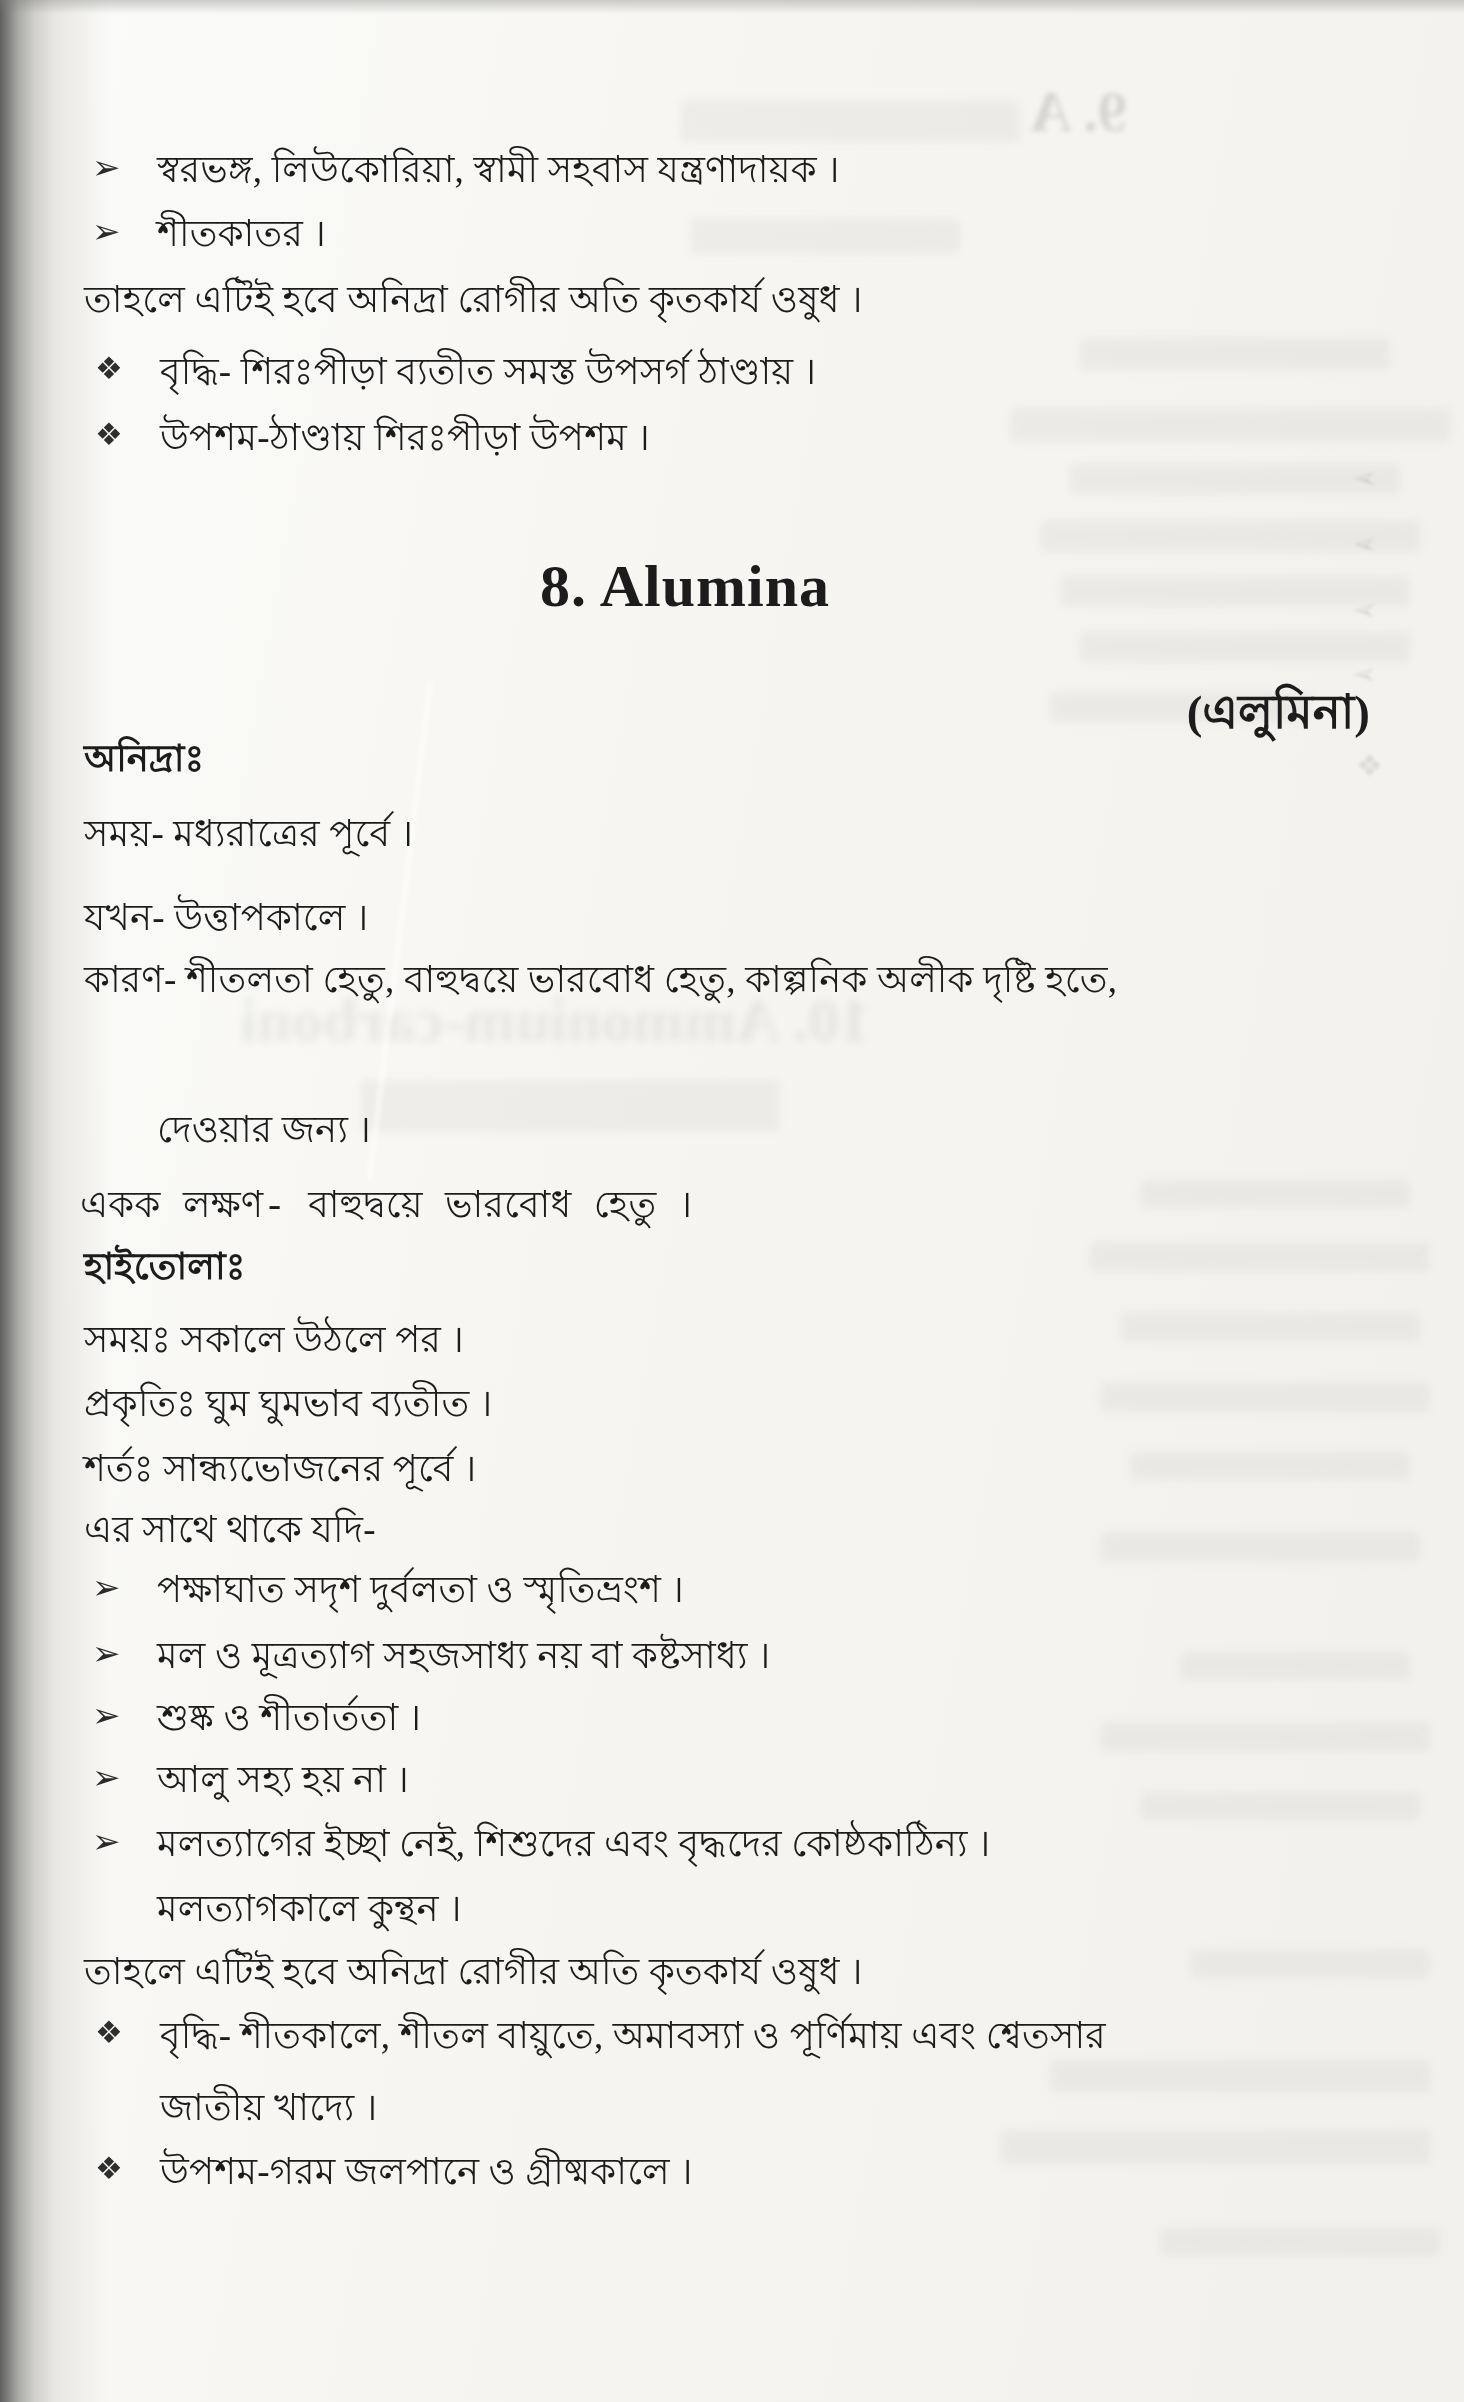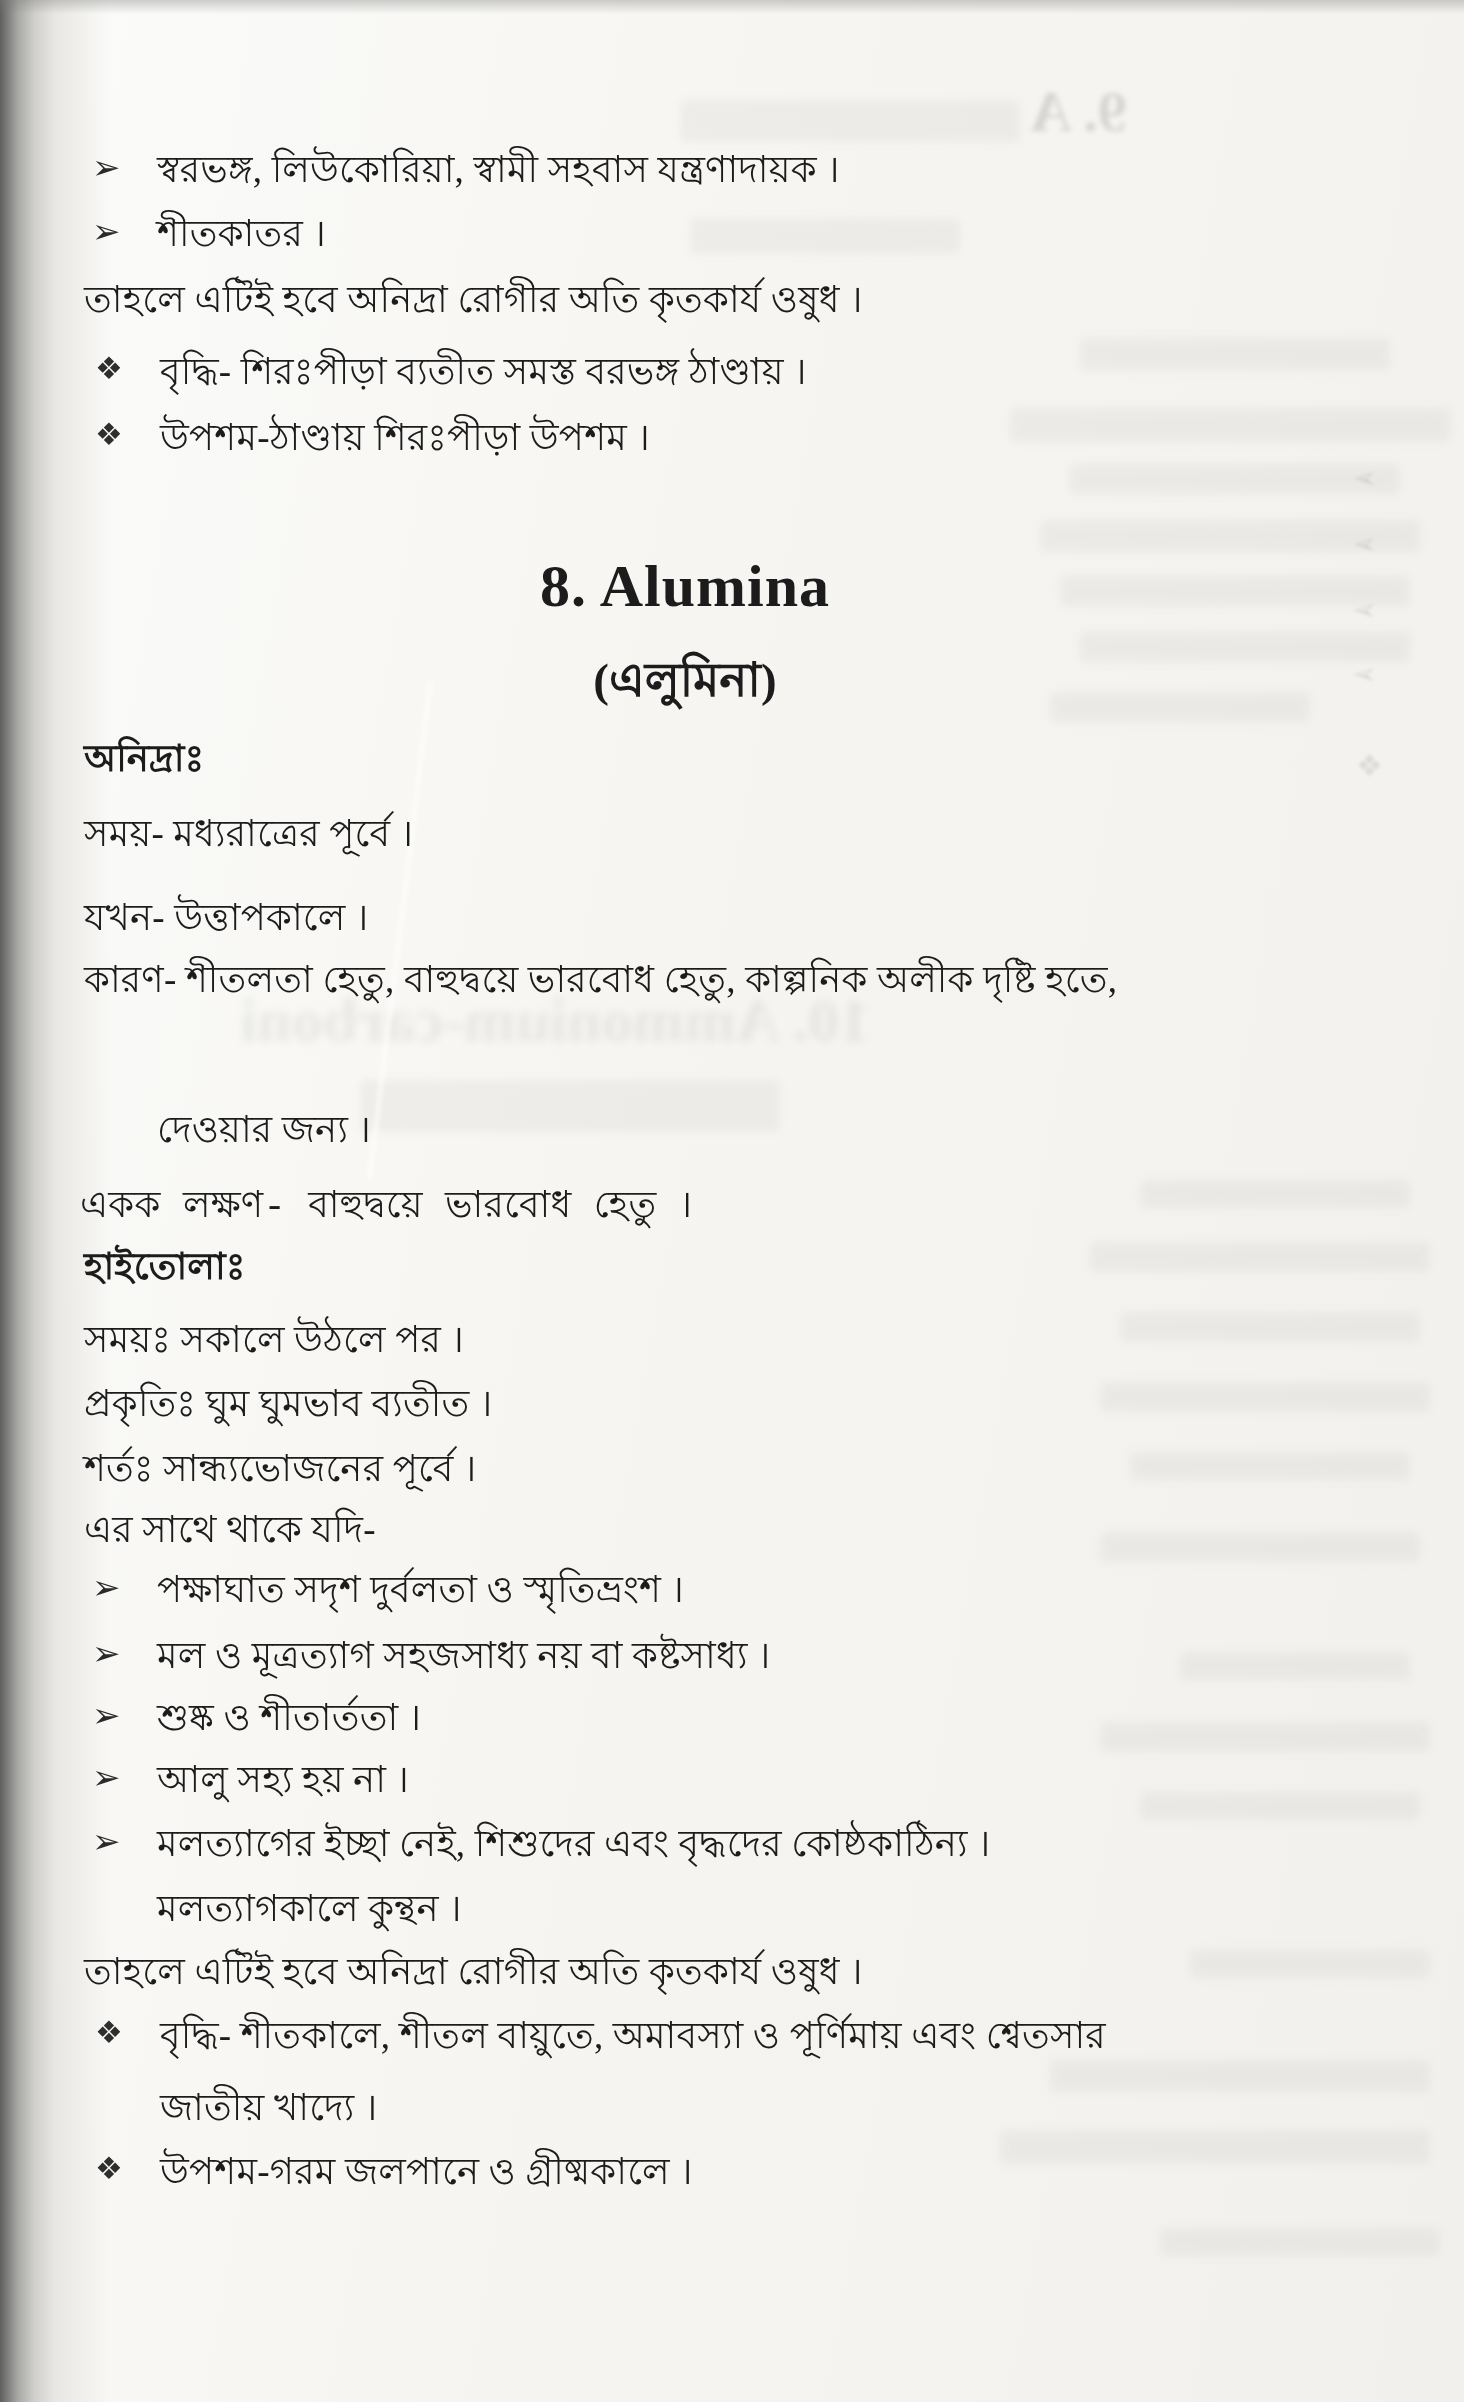--- a/index.html
+++ b/index.html
@@ -105,29 +105,29 @@
     <span class="bullet arrow-glyph">➢</span>
     <span>স্বরভঙ্গ, লিউকোরিয়া, স্বামী সহবাস যন্ত্রণাদায়ক ।</span>
   </div>
   <div class="line bullet-line" style="left:92px;top:212px;">
     <span class="bullet arrow-glyph">➢</span>
     <span>শীতকাতর ।</span>
   </div>
   <div class="line" style="left:84px;top:278px;">তাহলে এটিই হবে অনিদ্রা রোগীর অতি কৃতকার্য ওষুধ ।</div>
   <div class="line bullet-line" style="left:95px;top:350px;">
     <span class="bullet diamond-glyph">❖</span>
-    <span>বৃদ্ধি- শিরঃপীড়া ব্যতীত সমস্ত বরভঙ্গ ঠাণ্ডায় ।</span>
+    <span>বৃদ্ধি- শিরঃপীড়া ব্যতীত সমস্ত উপসর্গ ঠাণ্ডায় ।</span>
   </div>
   <div class="line bullet-line" style="left:95px;top:416px;">
     <span class="bullet diamond-glyph">❖</span>
     <span>উপশম-ঠাণ্ডায় শিরঃপীড়া উপশম ।</span>
   </div>
 
   <div class="heading title" style="top:552px;">8. Alumina</div>
-  <div class="heading subtitle" style="top:644px;">(এলুমিনা)</div>
+  <div class="heading subtitle" style="top:676px;text-align:right;">(এলুমিনা)</div>
 
   <div class="line bold" style="left:84px;top:737px;">অনিদ্রাঃ</div>
   <div class="line" style="left:84px;top:812px;">সময়- মধ্যরাত্রের পূর্বে ।</div>
   <div class="line" style="left:84px;top:888px;margin-top:8px;">যখন- উত্তাপকালে ।</div>
   <div class="line" style="left:84px;top:958px;">কারণ- শীতলতা হেতু, বাহুদ্বয়ে ভারবোধ হেতু, কাল্পনিক অলীক দৃষ্টি হতে,</div>
   <div class="line" style="left:157px;top:1108px;">দেওয়ার জন্য ।</div>
   <div class="line" style="left:80px;top:1185px;font-family:Liberation Mono, monospace;">একক লক্ষণ- বাহুদ্বয়ে ভারবোধ হেতু ।</div>
 
   <div class="line bold" style="left:84px;top:1245px;">হাইতোলাঃ</div>
   <div class="line" style="left:84px;top:1318px;">সময়ঃ সকালে উঠলে পর ।</div>

